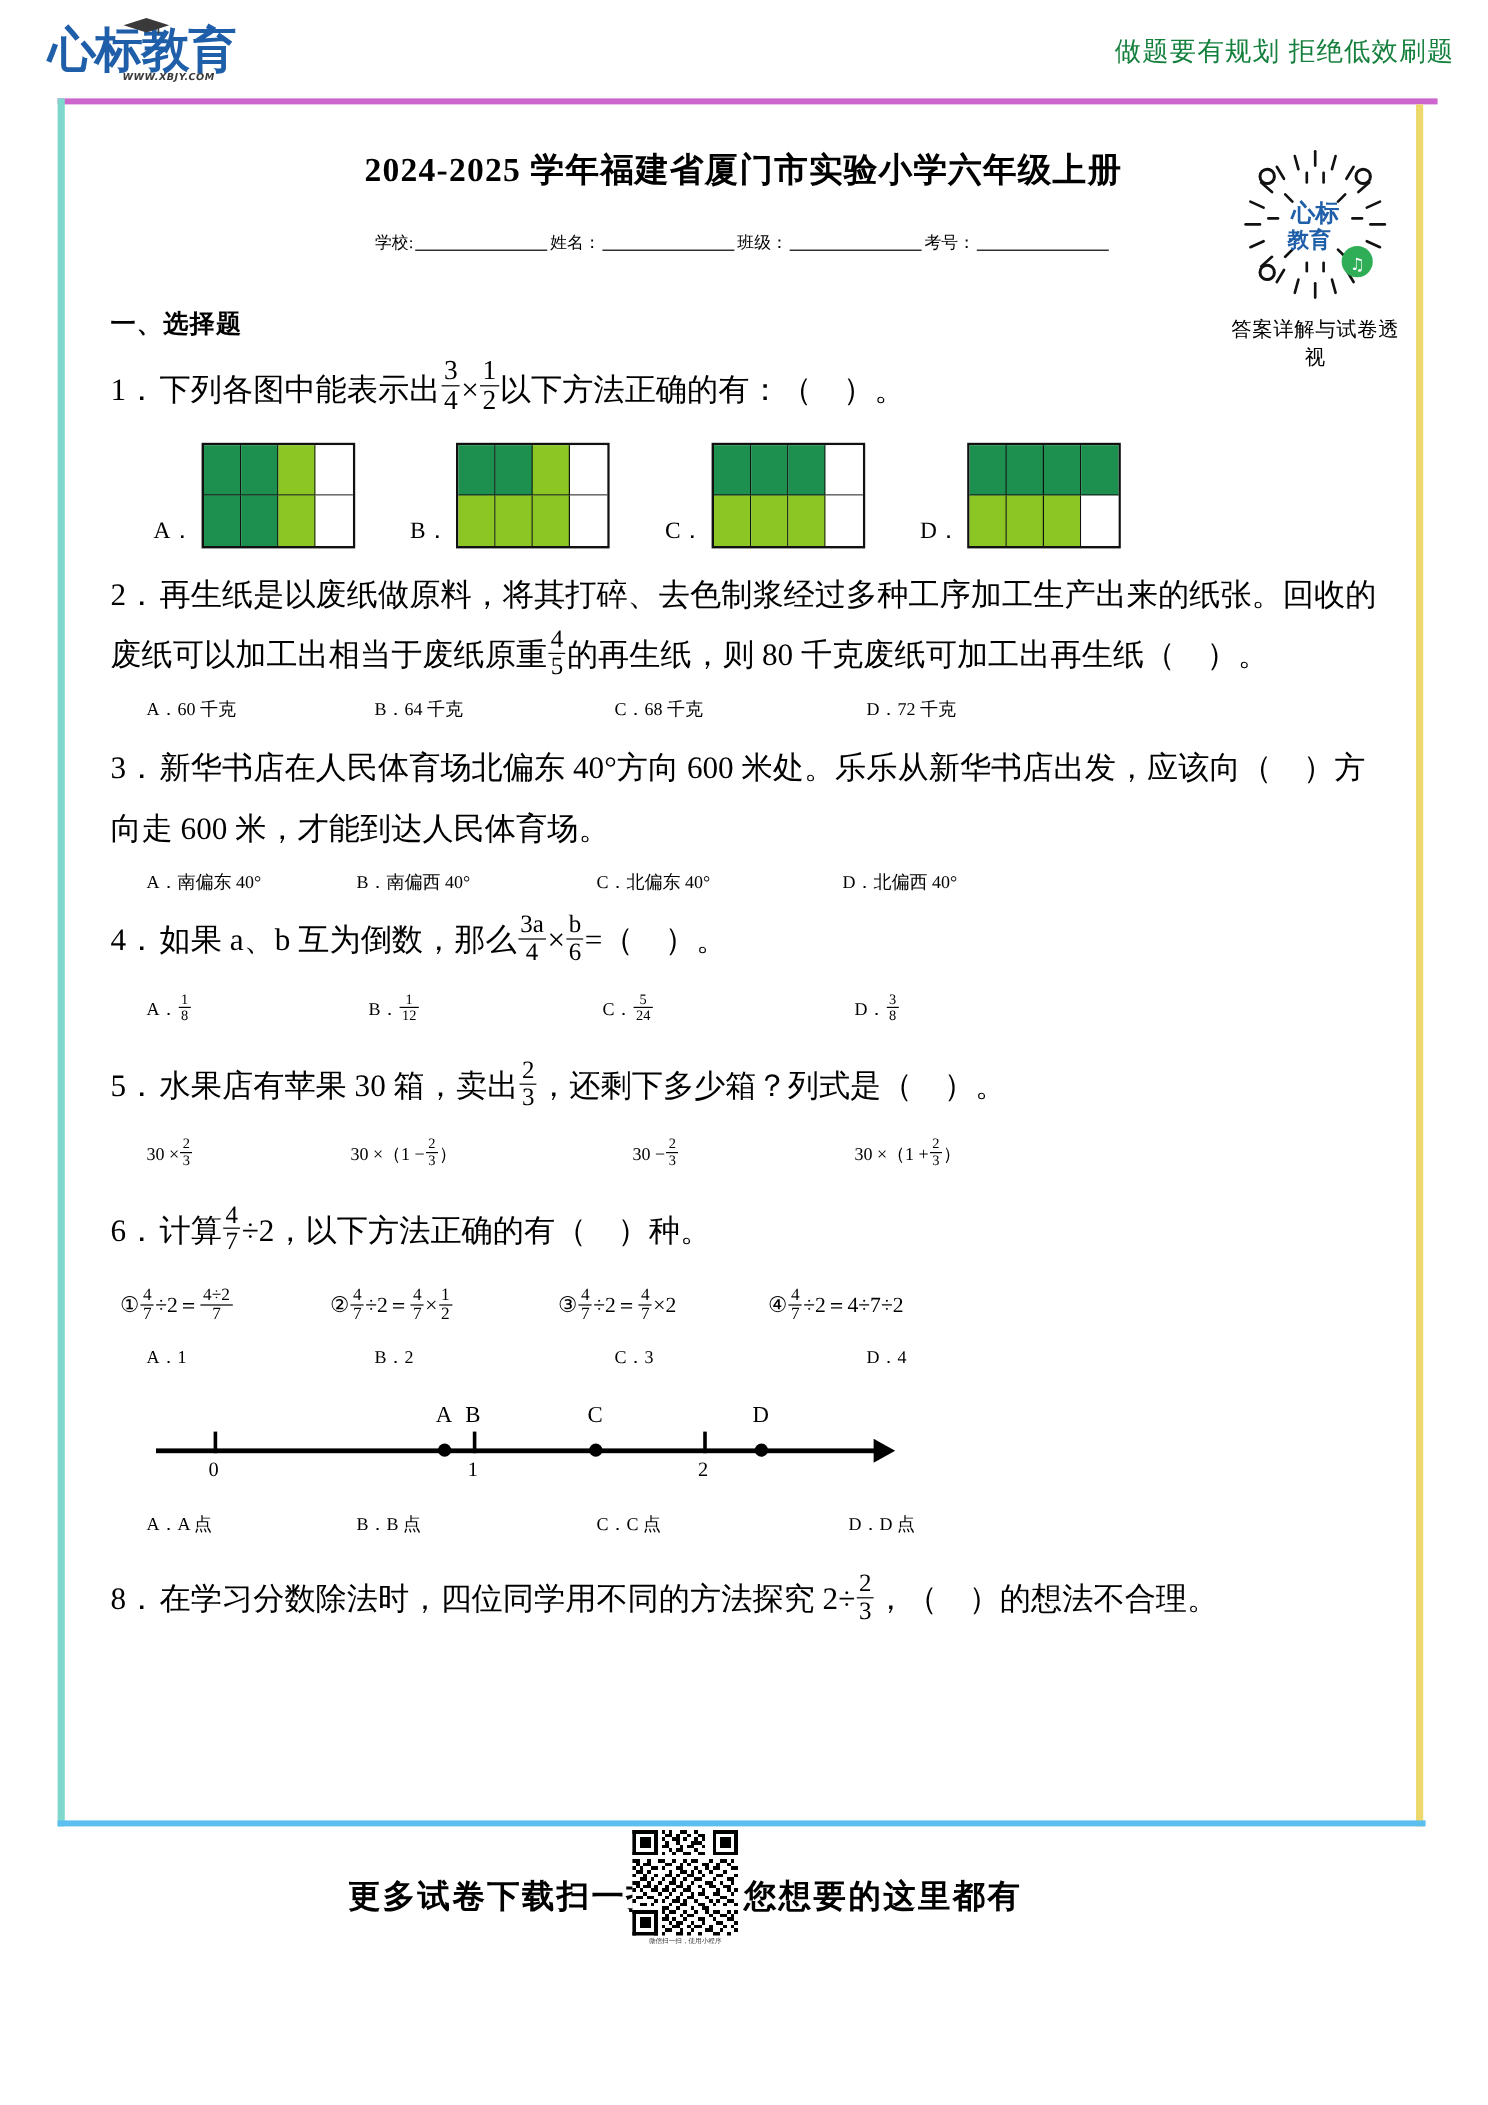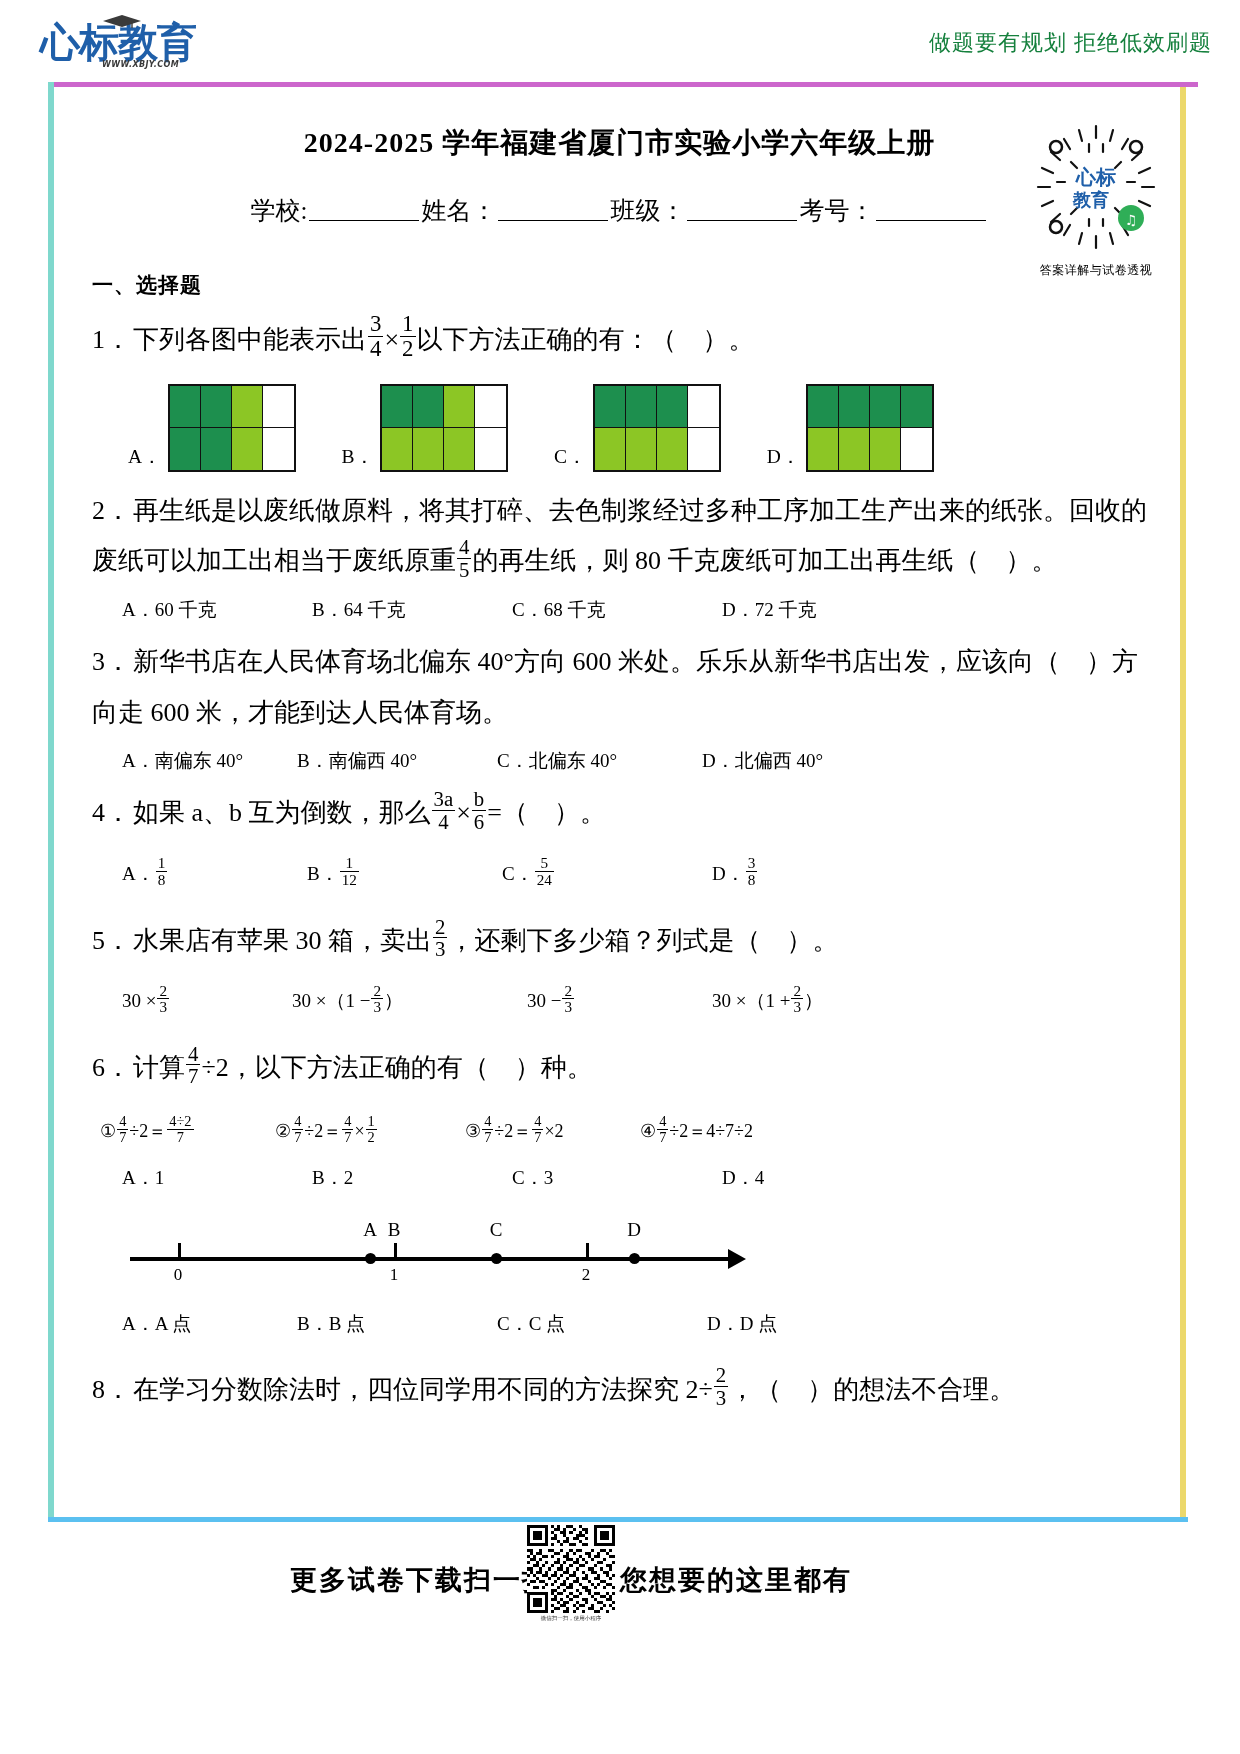--- a/index.html
+++ b/index.html
@@ -54,38 +54,38 @@
   h1.title {
     text-align:center; font-size:28px; font-weight:bold;
     font-family:"Liberation Serif","DejaVu Serif",serif;
     margin:30px 0 0 0; letter-spacing:1px; line-height:1.5;
   }
   h1.title2 {
     text-align:center; font-size:28px; font-weight:bold;
     margin:22px 0 0 0; letter-spacing:1px;
   }
   .info-line {
-    text-align:center; font-size:25px; margin:30px 0 0 0; letter-spacing:0px;
+    text-align:center; font-size:14px; margin:30px 0 0 0; letter-spacing:0px;
   }
   .blank { display:inline-block; border-bottom:1.5px solid #000; width:110px; height:1em;
            vertical-align:-2px; margin:0 2px; }
 
   
   .qr-wrap { position:absolute; right:6px; top:30px; width:150px; text-align:center; }
-  .qr-caption { font-size:12px; margin-top:6px; letter-spacing:.5px; }
+  .qr-caption { font-size:17px; margin-top:6px; letter-spacing:.5px; }
 
   
   .sec-title {
     font-size:21px; font-weight:bold; margin:44px 0 16px 0;
     font-family:"Liberation Sans","DejaVu Sans",sans-serif;
     letter-spacing:1px;
   }
   .q { font-size:26px; line-height:1.95; margin:14px 0 0 0; }
   .q .num { margin-right:2px; }
-  .opts { font-size:19px; margin:10px 0 0 30px; display:flex; }
+  .opts { font-size:15px; margin:10px 0 0 30px; display:flex; }
   .opts > span { display:inline-block; }
 
   
   .frac {
     display:inline-block; vertical-align:-0.48em;
     text-align:center; font-size:.80em; line-height:1.04;
     margin:0 1px; position:relative; top:-.12em;
   }
   .frac .n { display:block; padding:0 2px; }
   .frac .d { display:block; border-top:1.2px solid #000; padding:0 2px; }

